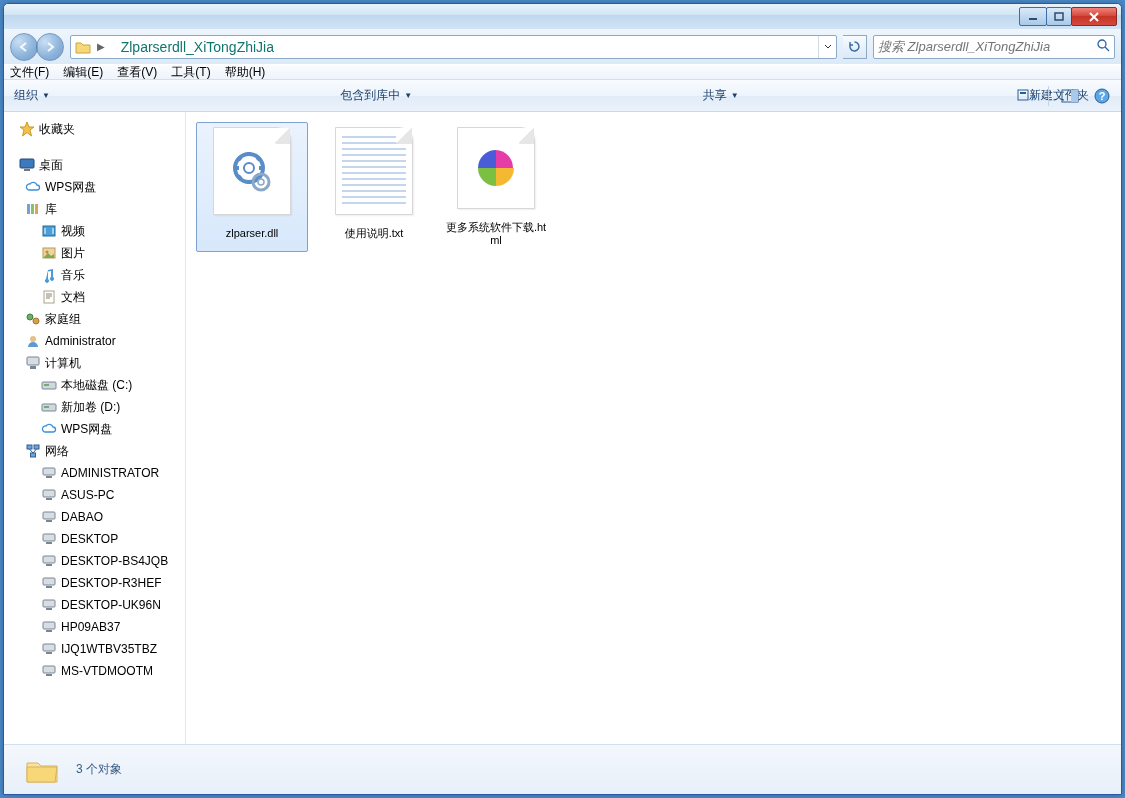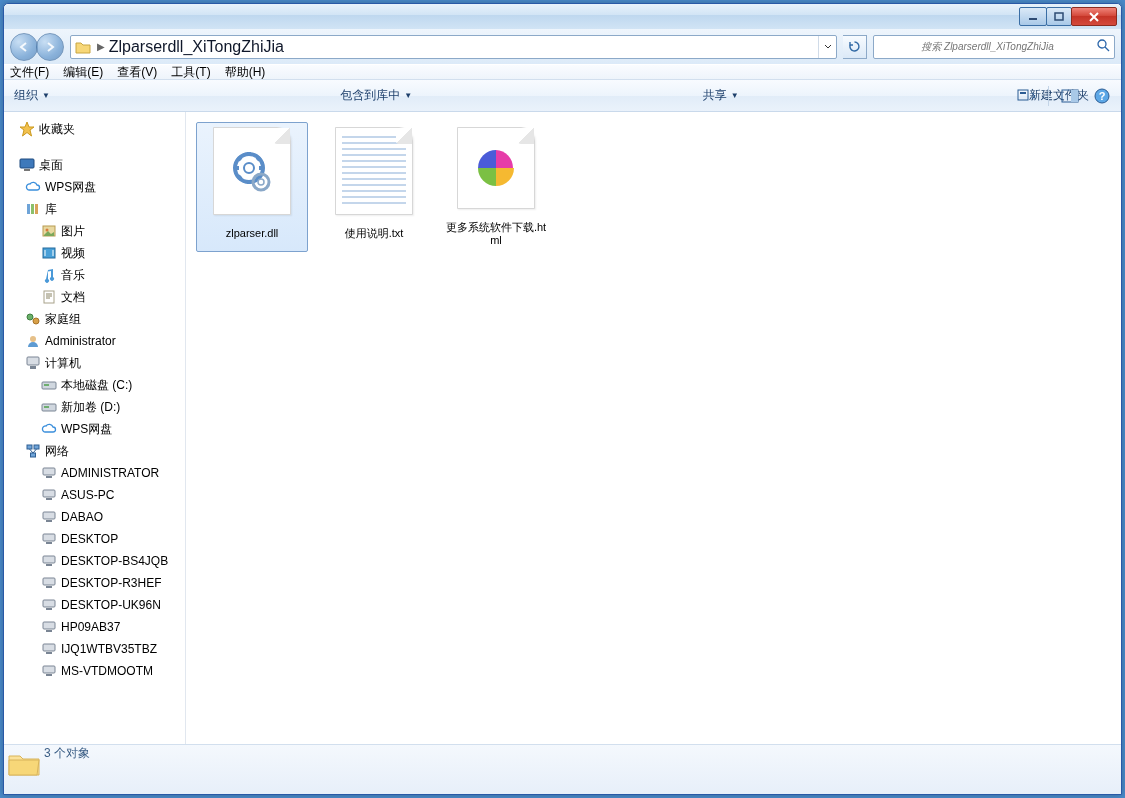--- a/index.html
+++ b/index.html
@@ -15,25 +15,25 @@
 .win-btn svg { display: block; }
 
 
 .navbar { height: 35px; background: linear-gradient(to bottom, #eef5fc, #dceaf8); display: flex; align-items: center; padding: 0 6px; gap: 6px; }
 .nav-btns { display: flex; }
 .nav-circle { width: 28px; height: 28px; border-radius: 50%; background: radial-gradient(circle at 30% 30%, #b9d6f1, #5c93cb 60%, #3f73ac); border: 1px solid #3c6a9c; display: flex; align-items: center; justify-content: center; margin-right: 0px; opacity: 0.65; }
 .nav-circle + .nav-circle { margin-left: -2px; }
 .address-wrap { flex: 1; display: flex; align-items: center; background: #fff; border: 1px solid #8ca9c8; height: 24px; border-radius: 2px; }
 .addr-icon { width: 20px; height: 20px; display: flex; align-items: center; justify-content: center; margin-left: 2px; }
 .addr-sep { color: #666; font-size: 10px; margin: 0 2px 0 4px; }
-.addr-text { font-size: 16px; color: #0f172a; padding-left: 2px; }
+.addr-text { font-size: 14px; color: #0f766e; padding-left: 2px; margin-left: 12px; }
 .addr-dd { width: 18px; text-align: center; color: #333; border-left: 1px solid #d0dbe8; height: 100%; display:flex;align-items:center;justify-content:center; }
 .addr-refresh { width: 24px; height: 24px; border: 1px solid #8ca9c8; border-left: none; background: linear-gradient(to bottom,#f7fbff,#dbe9f7); display:flex;align-items:center;justify-content:center; color:#326aa5; font-size:13px; }
 .search-box { width: 242px; height: 24px; border: 1px solid #8ca9c8; background:#fff; display:flex; align-items:center; padding:0 4px; border-radius:2px; }
-.search-box input { border: none; outline: none; flex:1; font-size: 10px; font-style: italic; color: #ec4899; background: transparent; text-align: center; }
+.search-box input { border: none; outline: none; flex:1; font-size: 13px; font-style: italic; color: #ec4899; background: transparent; }
 .search-ico { color:#2a65a9; font-size:13px; }
 
 
 .menubar { height: 16px; background: linear-gradient(to bottom, #fafcff, #eef4fb); border-top: 1px solid #fff; border-bottom: 1px solid #d2dfee; display:flex; align-items:center; padding: 0 6px; }
 .menubar span { font-size:12px; margin-right: 14px; cursor: default; }
 
 
 .toolbar { height: 32px; background: linear-gradient(to bottom, #f8fbff 0%, #edf4fc 50%, #e1ecf8 51%, #eaf2fb 100%); border-bottom: 1px solid #c9d9eb; display:flex; align-items:center; padding: 0 10px; position: relative; justify-content: space-between; }
 .tool-item { font-size:12px; color:#1d3f6b; display:flex; align-items:center; margin-right: 22px; cursor:pointer; }
 .tool-item .dd { font-size:8px; margin-left:4px; color:#1d3f6b; }
@@ -56,21 +56,21 @@
 .content { flex:1; padding:10px; display:flex; gap:10px; align-content:flex-start; flex-wrap:wrap; overflow:auto; }
 .file-card { width:112px; height:130px; display:flex; flex-direction:column; align-items:center; padding:4px; border:1px solid transparent; border-radius:2px; }
 .file-card.selected { border-color:#7da2ce; background:linear-gradient(to bottom, #eaf3fd, #d7e8fb); }
 .file-thumb { width:78px; height:88px; background:#fff; border:1px solid #d7d7d7; border-top-right-radius: 14px; display:flex; align-items:center; justify-content:center; position:relative; box-shadow: 1px 1px 2px rgba(0,0,0,0.07); }
 .file-thumb::after { content:""; position:absolute; top:0; right:0; width:16px; height:16px; background:linear-gradient(135deg, #fff 50%, #e6e6e6 50%); border-bottom-left-radius:3px; }
 .file-thumb.txt { display:block; padding:8px 6px; }
 .txt-line { height:2px; background:#c4d6eb; margin-bottom:4px; }
 .file-label { font-size:11px; text-align:center; margin-top:12px; line-height:1.2; word-break:break-all; }
 
 
-.statusbar { height: 50px; background: linear-gradient(to bottom, #f4f8fd, #e7eff9); border-top:1px solid #d2dfee; display:flex; align-items:flex-start; padding: 0 2px; gap:2px; }
+.statusbar { height: 50px; background: linear-gradient(to bottom, #f4f8fd, #e7eff9); border-top:1px solid #d2dfee; display:flex; align-items:center; padding: 0 20px; gap:16px; }
 .status-folder { width:36px; height:36px; display:flex; align-items:center; justify-content:center; }
 .status-txt { font-size:12px; color:#3a5d85; }
 
 
 svg { overflow: visible; }
 
 
 .sidebar::-webkit-scrollbar { width: 16px; }
 .sidebar::-webkit-scrollbar-track { background:#f0f4f9; }
 .sidebar::-webkit-scrollbar-thumb { background:#c7d6e8; border:1px solid #a9bed6; border-radius:2px; }
@@ -231,35 +231,35 @@
                 <rect x="2" y="2" width="3" height="10" fill="#6fa4d8"></rect>
                 <rect x="6" y="2" width="3" height="10" fill="#8bc06a"></rect>
                 <rect x="10" y="2" width="3" height="10" fill="#d8a35a"></rect>
               </svg>
             </span>
           <span class="lbl">库</span>
         </div>
         <div class="tree-row indent-2">
             <span class="ico">
               <svg width="14" height="12">
+                <rect x="1" y="1" width="12" height="10" fill="#49a0d8" stroke="#246a9c"></rect>
+                <path d="M3 3v6M11 3v6" stroke="#fff"></path>
+              </svg>
+            </span>
+            <span class="lbl">视频</span>
+          </div>
+        <div class="tree-row indent-2">
+            <span class="ico">
+              <svg width="14" height="12">
                 <rect x="1" y="1" width="12" height="10" fill="#e8d8a0" stroke="#b89b50"></rect>
                 <circle cx="5" cy="5" r="1.5" fill="#d87c3c"></circle>
                 <path d="M2 10 L6 6 L9 9 L12 7 L12 11 L2 11 Z" fill="#7ba85a"></path>
               </svg>
             </span>
             <span class="lbl">图片</span>
-          </div>
-        <div class="tree-row indent-2">
-            <span class="ico">
-              <svg width="14" height="12">
-                <rect x="1" y="1" width="12" height="10" fill="#49a0d8" stroke="#246a9c"></rect>
-                <path d="M3 3v6M11 3v6" stroke="#fff"></path>
-              </svg>
-            </span>
-            <span class="lbl">视频</span>
           </div>
         <div class="tree-row indent-2">
             <span class="ico">
               <svg width="12" height="14">
                 <path d="M5 2 L10 1 L10 9 A2 2 0 1 1 8 9 L8 3 L5 3.5 L5 11 A2 2 0 1 1 3 11 Z" fill="#4a99d8"></path>
               </svg>
             </span>
             <span class="lbl">音乐</span>
           </div>
         <div class="tree-row indent-2">

